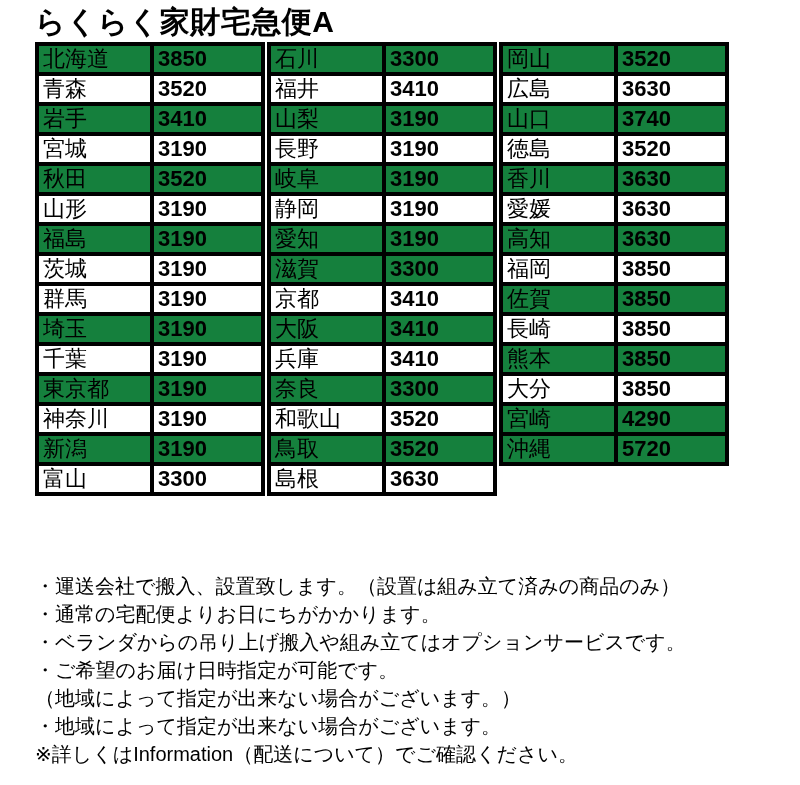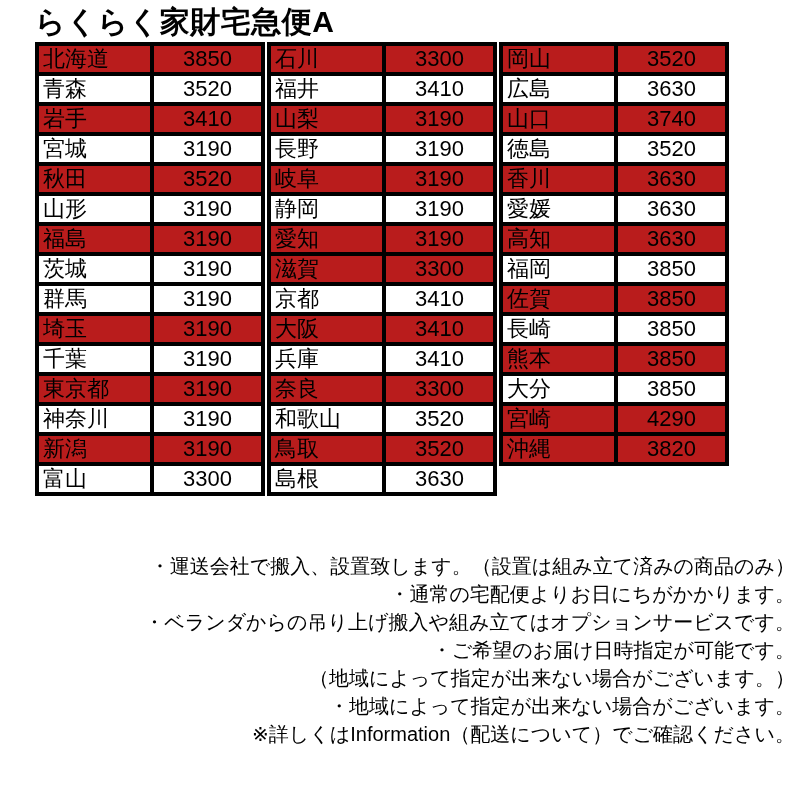--- a/index.html
+++ b/index.html
@@ -8,21 +8,21 @@
     background: #ffffff;
     color: #000000;
     font-family: "Liberation Sans", "DejaVu Sans", sans-serif;
   }
   body {
     width: 800px;
     height: 785px;
     overflow: hidden;
   }
   .page {
-    padding: 5px 5px 0 35px;
+    padding: 5px 12px 0 35px;
   }
   .title {
     font-size: 30px;
     font-weight: 700;
     line-height: 34px;
     margin: 0 0 3px 0;
     letter-spacing: 0.5px;
   }
   .tables {
     display: flex;
@@ -41,30 +41,30 @@
     line-height: 26px;
     white-space: nowrap;
     overflow: hidden;
   }
   td.name {
     width: 103px;
     text-align: left;
   }
   td.price {
     width: 99px;
-    text-align: center;
+    text-align: left;
+    font-weight: bold;
   }
   tr.shaded td {
-    background: #b91c1c;
+    background: #15803d;
   }
   .notes {
-    margin-top: 56px;
+    margin-top: 76px;
     font-size: 20px;
     line-height: 28px;
-    text-align: right;
   }
   .note-line {
     white-space: nowrap;
   }
 </style>
 </head>
 <body>
 
 <div class="page">
 
@@ -248,21 +248,21 @@
           <tr>
             <td class="name">大分</td>
             <td class="price">3850</td>
           </tr>
           <tr class="shaded">
             <td class="name">宮崎</td>
             <td class="price">4290</td>
           </tr>
           <tr class="shaded">
             <td class="name">沖縄</td>
-            <td class="price">3820</td>
+            <td class="price">5720</td>
           </tr>
         </tbody>
       </table>
   </div>
 
   <div class="notes">
       <div class="note-line">・運送会社で搬入、設置致します。（設置は組み立て済みの商品のみ）</div>
       <div class="note-line">・通常の宅配便よりお日にちがかかります。</div>
       <div class="note-line">・ベランダからの吊り上げ搬入や組み立てはオプションサービスです。</div>
       <div class="note-line">・ご希望のお届け日時指定が可能です。</div>

